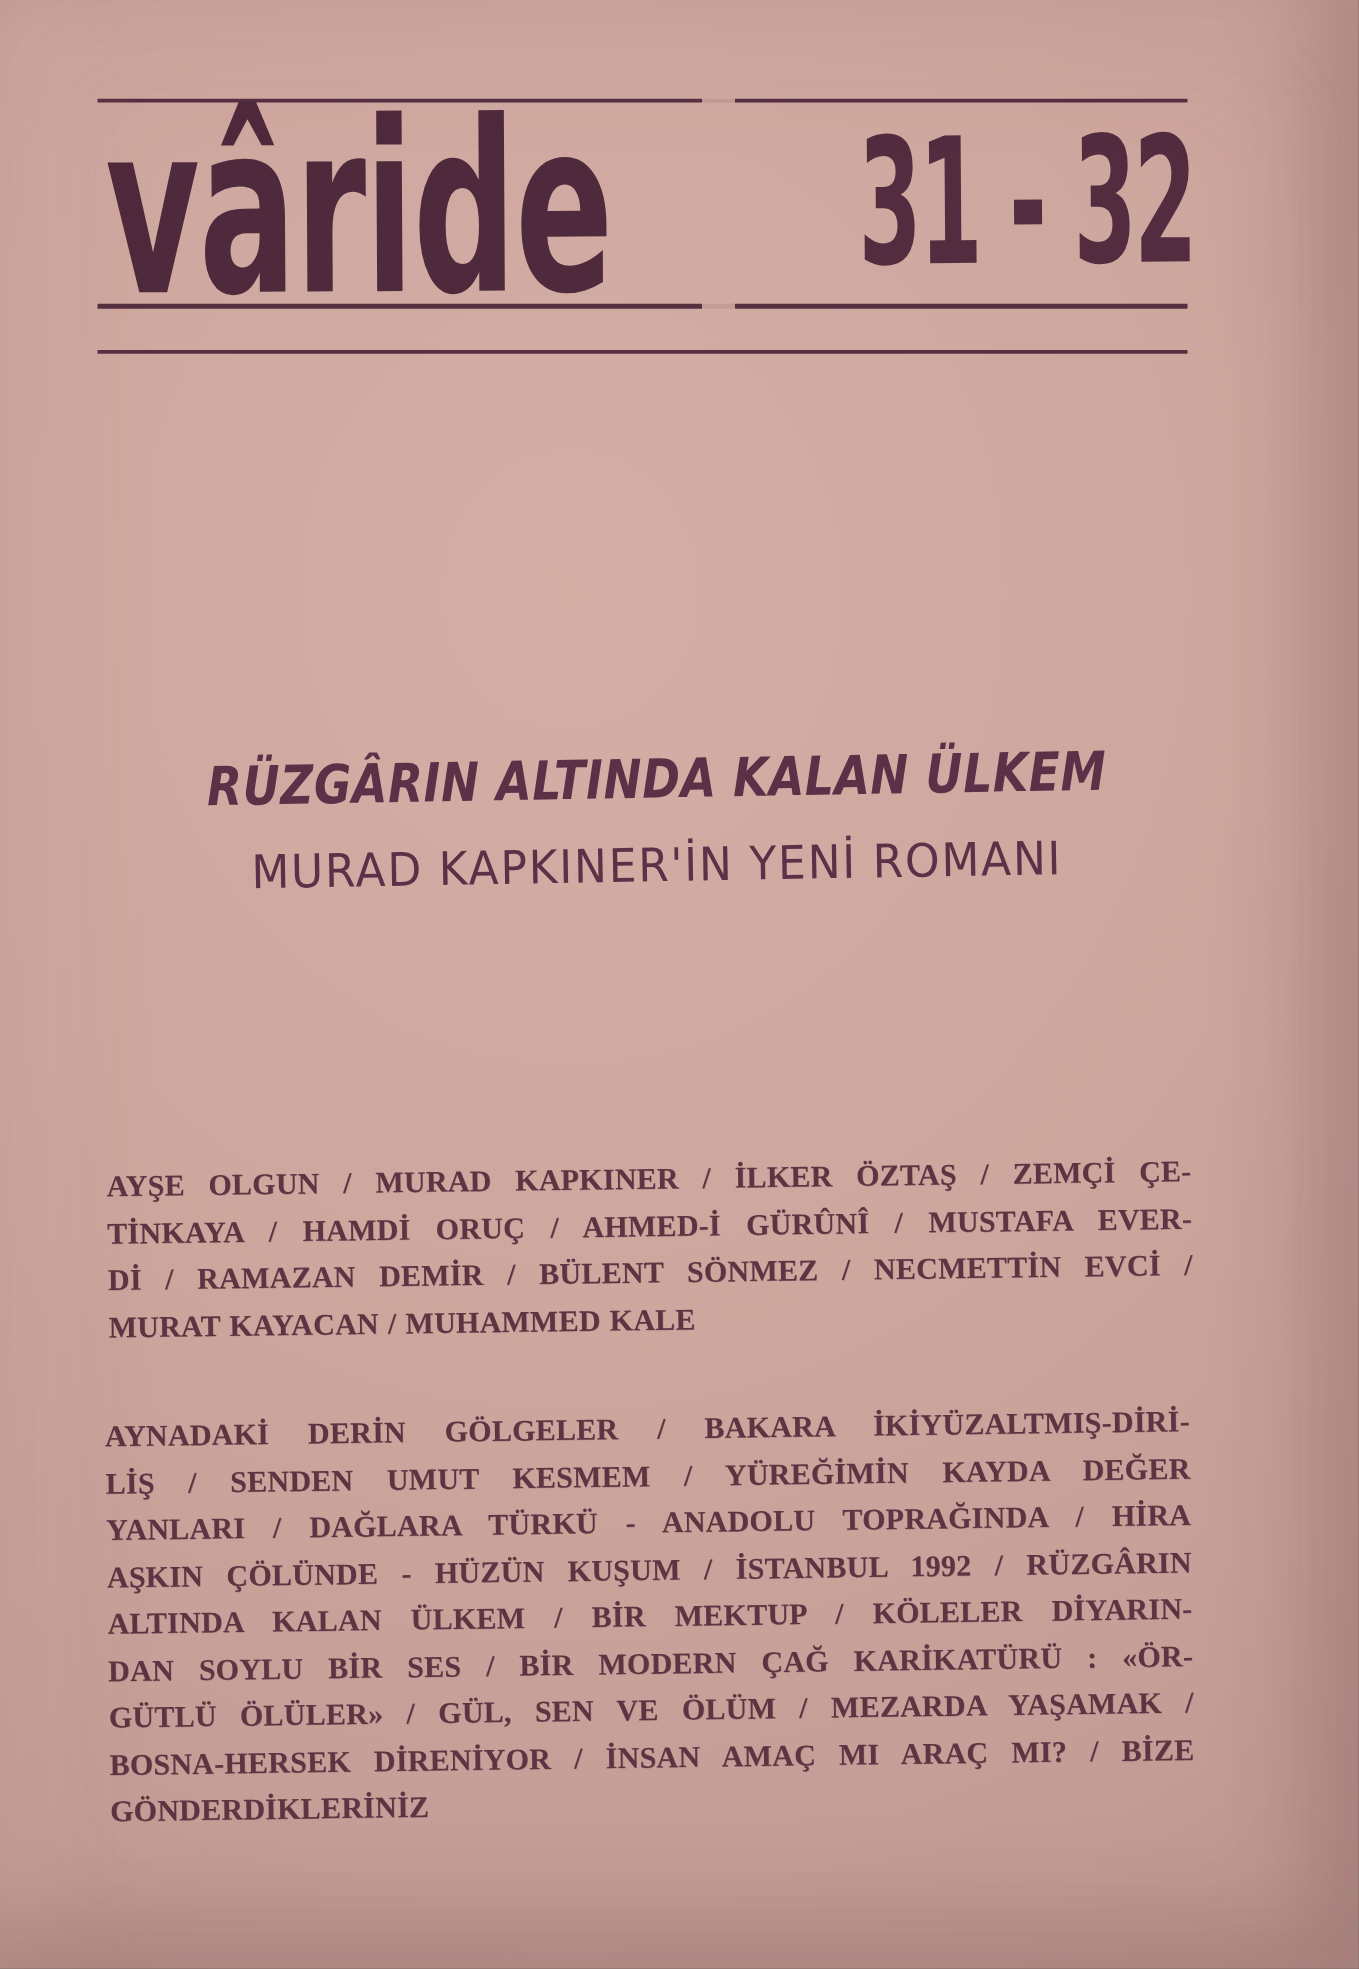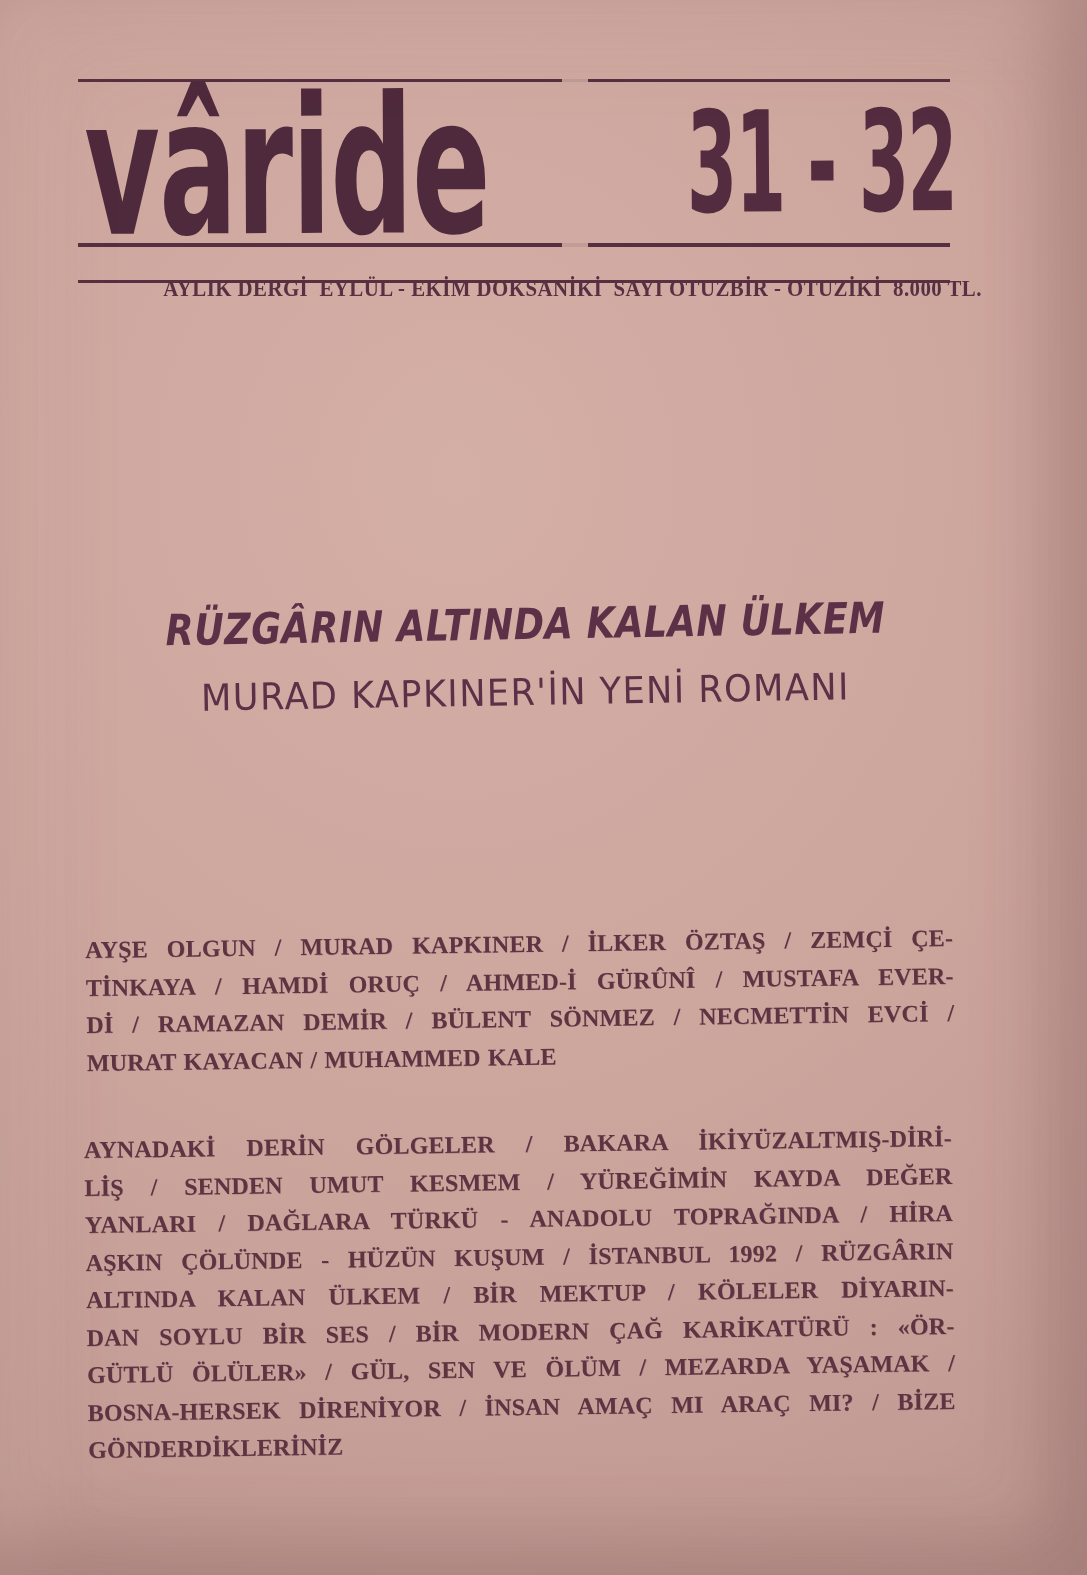--- a/index.html
+++ b/index.html
@@ -90,23 +90,20 @@
 <div class="page">
 
   <div class="rule gapped" id="rule-top"></div>
 
   <div class="logo">vâride</div>
 
   <div class="issue">31 - 32</div>
 
   <div class="rule gapped" id="rule-mid"></div>
 
-  <div class="infoline">
-    <span class="squeeze">AYLIK DERGİ  EYLÜL - EKİM DOKSANİKİ  SAYI OTUZBİR - OTUZİKİ  8.000 TL.</span>
-  </div>
 
   <div class="rule" id="rule-bot"></div>
 
   <div class="title1">
     <span class="squeeze">RÜZGÂRIN ALTINDA KALAN ÜLKEM</span>
   </div>
 
   <div class="title2">
     <span class="squeeze">MURAD KAPKINER'İN YENİ ROMANI</span>
   </div>

